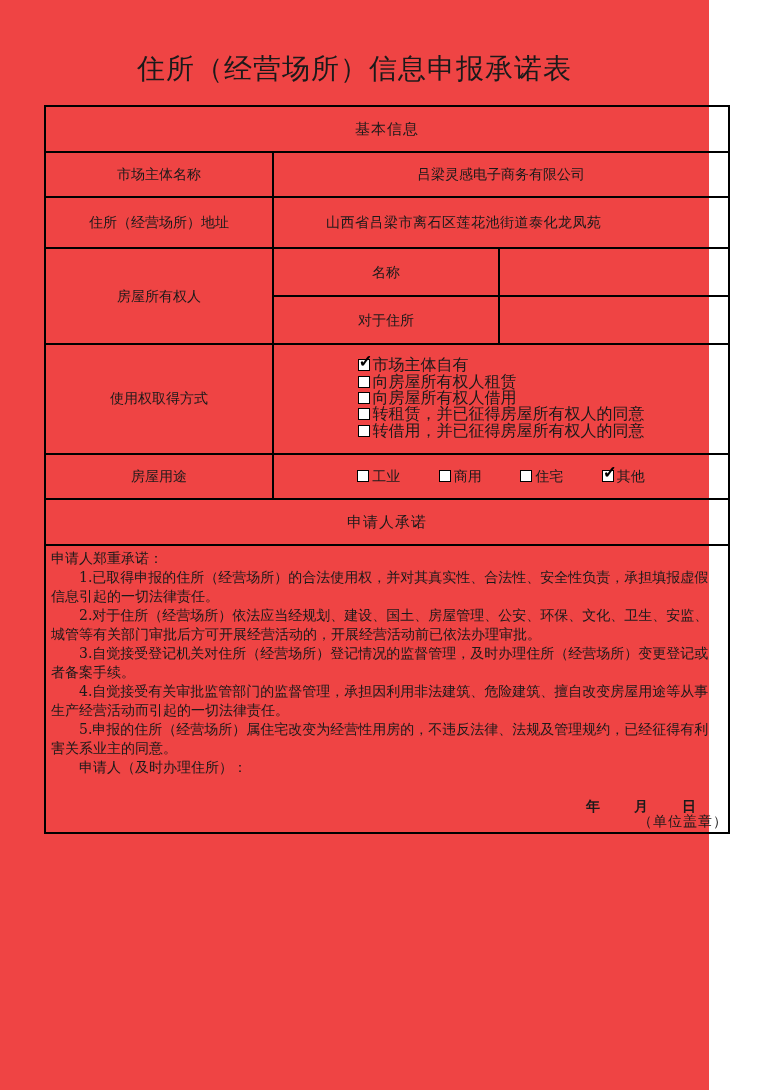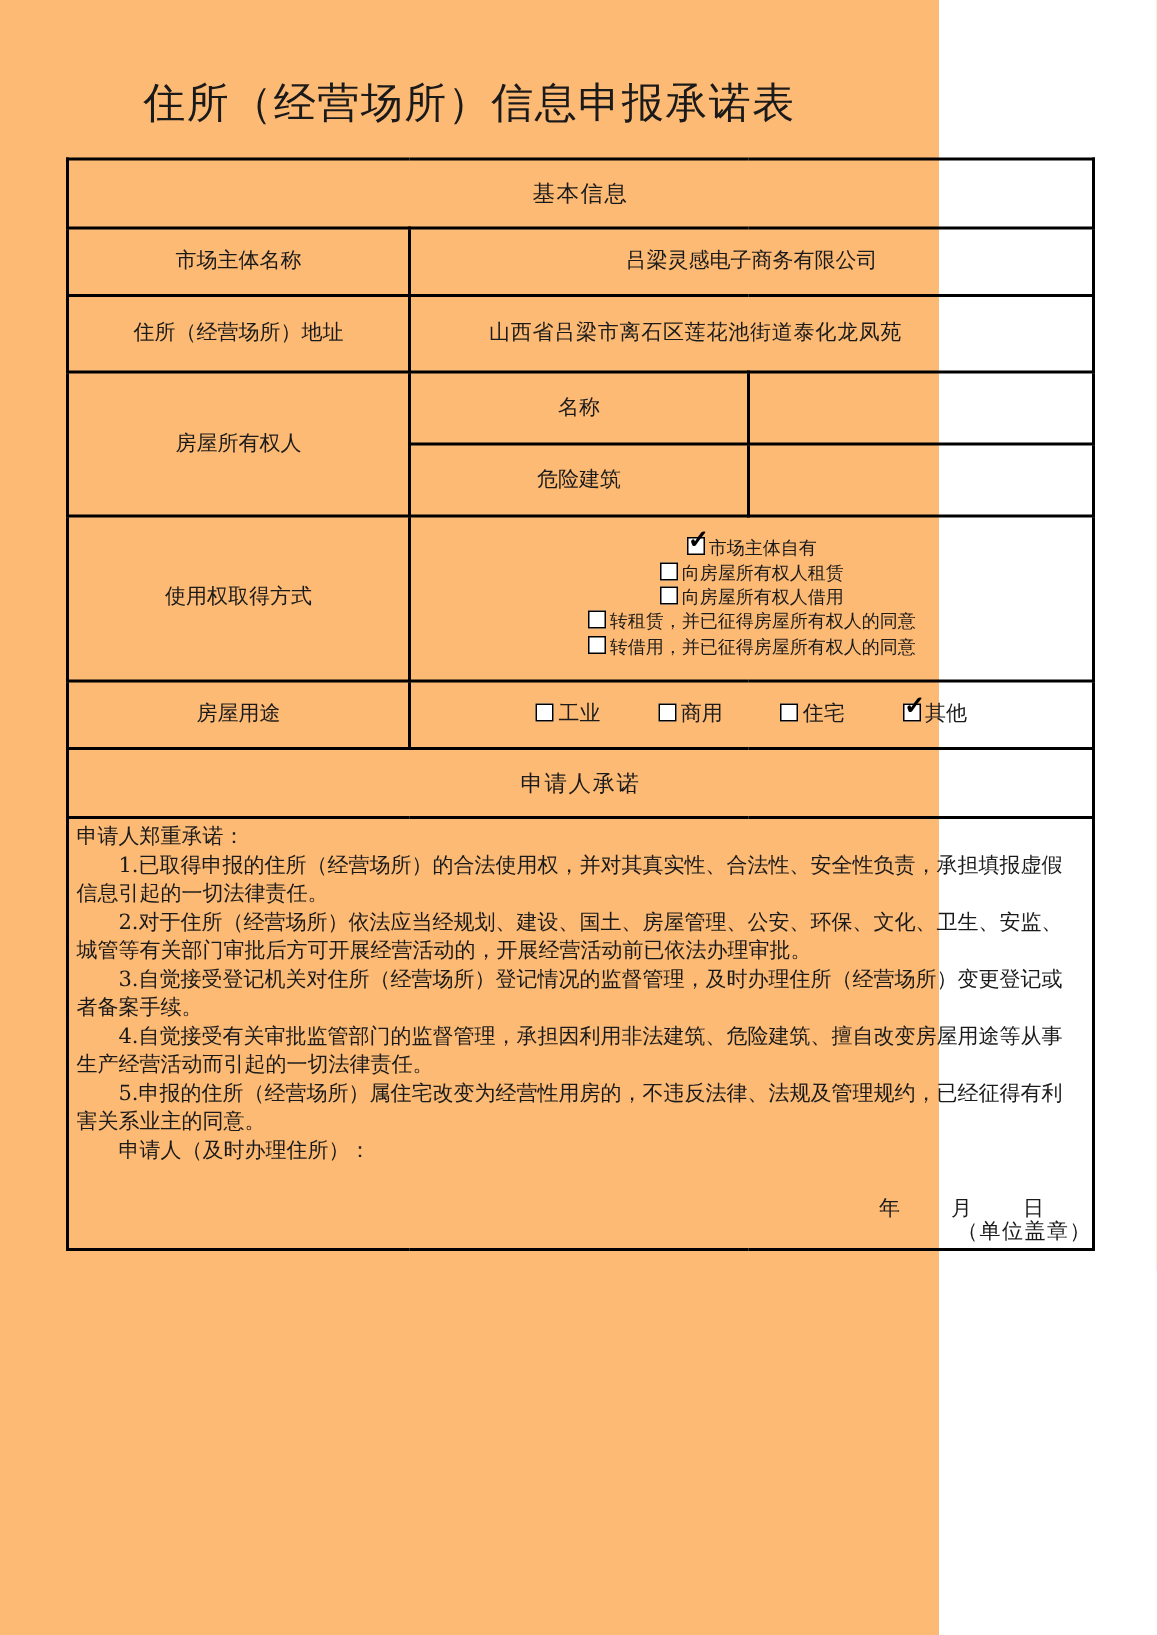--- a/index.html
+++ b/index.html
@@ -1,21 +1,21 @@
 <!DOCTYPE html>
 <html><head>
 <meta charset="utf-8">
 <style>
   * { box-sizing: border-box; }
   html, body { margin: 0; padding: 0; background: #fff; }
   .page {
     position: relative;
-    width: 626px;
+    width: 709px;
     height: 1090px;
-    background: #fdba74;
+    background: #ef4444;
     color: #1a1a1a;
     font-family: "DejaVu Serif", "Liberation Serif", serif;
   }
   .doc-title {
     padding-top: 50px;
     text-align: center;
     font-size: 28px;
     font-weight: normal;
     letter-spacing: 1px;
     margin: 0;
@@ -55,38 +55,38 @@
     content: "✓";
     position: absolute;
     left: 0px; top: -7px;
     font-size: 17px;
     font-weight: bold;
     line-height: 1;
     color: #000;
   }
   .rights-list {
     display: inline-block;
-    text-align: center;
+    text-align: left;
     line-height: 16.4px;
-    font-size: 12px;
+    font-size: 16px;
   }
   .usage-opts .opt { margin: 0 17px; white-space: nowrap; text-align: center; }
   td.commit-cell {
     height: 288px;
     text-align: left;
     vertical-align: top;
     position: relative;
     padding: 3px 6px 0 5px;
     line-height: 19px;
     margin-left: 36px;
   }
   .commit-text p { margin: 0; text-indent: 2em; }
   .commit-text p:first-of-type { text-indent: 0; }
   .sig-block { position: absolute; left: 0; right: 0; bottom: 3px; line-height: 15px; }
-  .date-line { text-align: right; padding-right: 30px; letter-spacing: 2px; }
+  .date-line { text-align: right; padding-right: 30px; letter-spacing: 2px; font-weight: bold; }
   .seal-line { text-align: right; letter-spacing: 1px; }
 </style>
 </head>
 <body>
 
 <div class="page">
 
   <h1 class="doc-title">住所（经营场所）信息申报承诺表</h1>
 
   <table class="form">
@@ -110,21 +110,21 @@
       <td>住所（经营场所）地址</td>
       <td colspan="2" class="addr-value">山西省吕梁市离石区莲花池街道泰化龙凤苑</td>
     </tr>
 
     <tr class="r-owner">
       <td rowspan="2">房屋所有权人</td>
       <td>名称</td>
       <td></td>
     </tr>
     <tr class="r-owner">
-      <td>危险建筑</td>
+      <td>对于住所</td>
       <td></td>
     </tr>
 
     <tr class="r-rights">
       <td>使用权取得方式</td>
       <td colspan="2">
         <div class="rights-list">
           
         
             <div class="rights-line">

